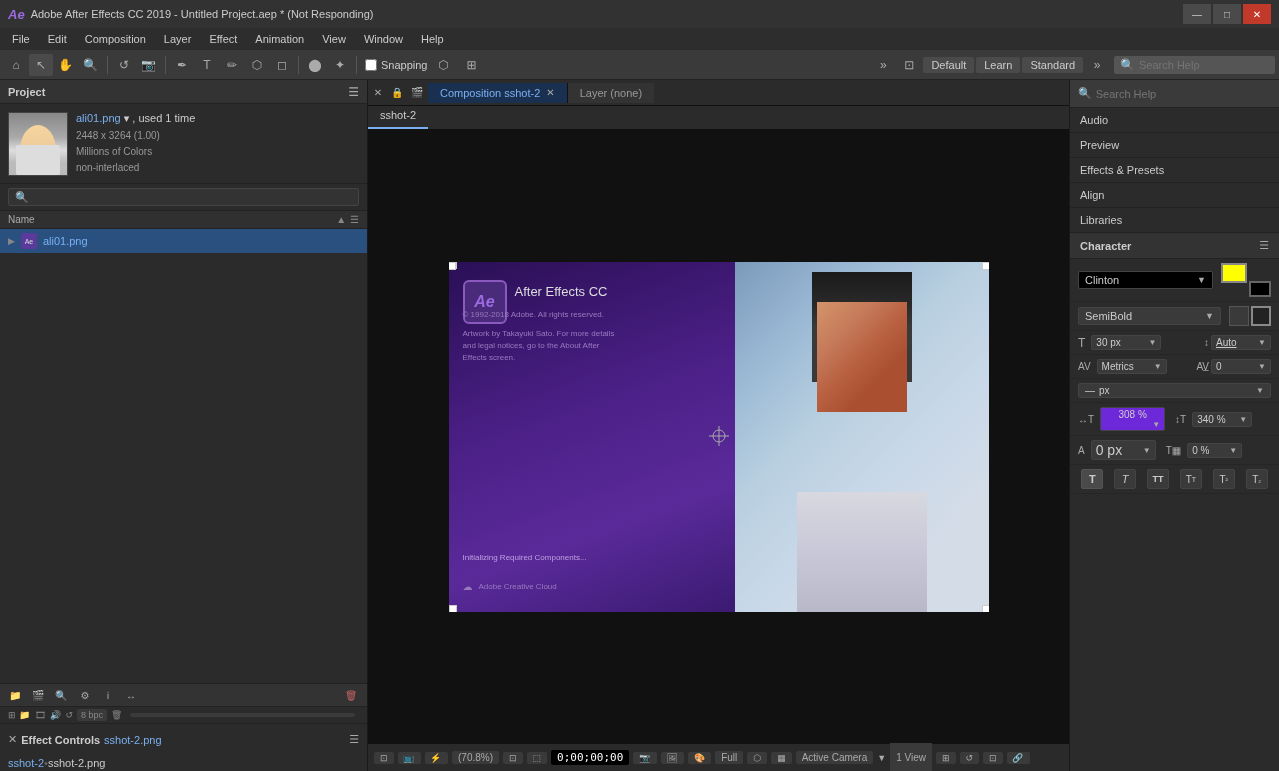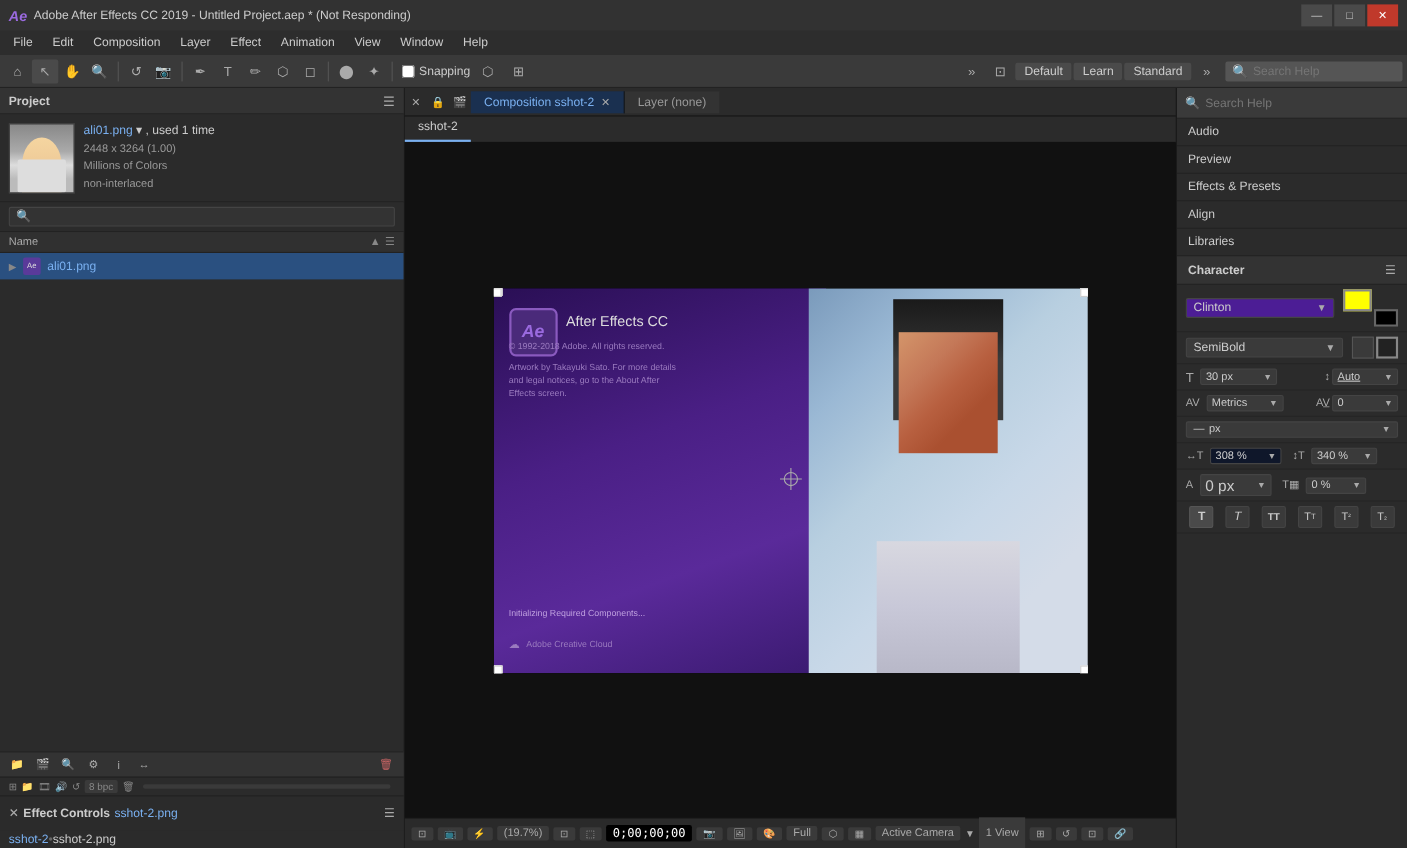--- a/index.html
+++ b/index.html
@@ -321,21 +321,21 @@
             <line x1="0" y1="10" x2="20" y2="10" stroke="#aaa" stroke-width="1"></line>
           </svg>
         </div>
       </div>
     </div>
 
     <div id="comp-bottom-bar">
       <div class="comp-bottom-btn" style="font-size:9px;">⊡</div>
       <div class="comp-bottom-btn" style="font-size:9px;">📺</div>
       <div class="comp-bottom-btn" style="font-size:9px;">⚡</div>
-      <div id="magnification" style="font-size:10px;background:#3a3a3a;padding:1px 6px;border-radius:2px;cursor:pointer;">(19.7%)</div>
+      <div id="magnification" style="font-size:10px;background:#3a3a3a;padding:1px 6px;border-radius:2px;cursor:pointer;">(70.8%)</div>
       <div class="comp-bottom-btn" style="font-size:9px;">⊡</div>
       <div class="comp-bottom-btn" style="font-size:9px;">⬚</div>
       <div id="timecode" style="font-family:monospace;font-size:11px;background:#000;padding:1px 6px;border-radius:2px;color:#fff;">0;00;00;00</div>
       <div class="comp-bottom-btn" style="font-size:9px;">📷</div>
       <div class="comp-bottom-btn" style="font-size:9px;">🖼</div>
       <div class="comp-bottom-btn" style="font-size:9px;">🎨</div>
       <div style="background:#3a3a3a;padding:1px 6px;border-radius:2px;cursor:pointer;font-size:10px;">Full</div>
       <div class="comp-bottom-btn" style="font-size:9px;">⬡</div>
       <div class="comp-bottom-btn" style="font-size:9px;">▦</div>
       <div style="background:#3a3a3a;padding:1px 6px;border-radius:2px;cursor:pointer;font-size:10px;">Active Camera</div>
@@ -361,21 +361,21 @@
     <div class="right-panel-item">Align</div>
     <div class="right-panel-item">Libraries</div>
 
     <div id="character-panel">
       <div id="character-header">
         <span id="character-title">Character</span>
         <span id="character-menu" style="margin-left:auto;color:#aaa;font-size:11px;">☰</span>
       </div>
 
       <div class="char-row">
-        <div class="char-dropdown" style="flex:1;background:#4c1d95;border:1px solid #444;color:#ccc;padding:2px 6px;font-size:11px;border-radius:2px;display:flex;align-items:center;justify-content:space-between;">
+        <div class="char-dropdown" style="flex:1;background:#000000;border:1px solid #444;color:#ccc;padding:2px 6px;font-size:11px;border-radius:2px;display:flex;align-items:center;justify-content:space-between;">
           <span>Clinton</span>
           <span style="color:#aaa;font-size:9px;">▼</span>
         </div>
 
         <div id="color-swatch-area" style="position:relative;width:50px;height:34px;margin-left:4px;">
           <div id="swatch-fg" style="position:absolute;top:0;left:0;width:26px;height:20px;border:2px solid #888;cursor:pointer;background:#ffff00;"></div>
           <div id="swatch-bg" style="position:absolute;bottom:0;right:0;width:22px;height:16px;border:2px solid #666;cursor:pointer;background:#000000;"></div>
         </div>
       </div>
 
@@ -424,21 +424,21 @@
       <div class="char-row" style="gap:2px;">
         <div style="flex:1;background:#3a3a3a;border:1px solid #444;border-radius:2px;padding:1px 6px;font-size:10px;color:#ccc;display:flex;align-items:center;gap:4px;">
           <span>—</span>
           <span>px</span>
           <span style="color:#aaa;font-size:8px;margin-left:auto;">▼</span>
         </div>
       </div>
 
       <div class="char-row" style="gap:6px;">
         <span style="font-size:10px;color:#aaa;">↔T</span>
-        <div style="display:flex;align-items:center;background:#0f172a;border:1px solid #444;border-radius:2px;padding:1px 4px;width:65px;">
+        <div style="display:flex;align-items:center;background:#6d28d9;border:1px solid #444;border-radius:2px;padding:1px 4px;width:65px;flex-direction:column;">
           <span style="color:#ccc;font-size:10px;">308 %</span>
           <span style="color:#aaa;font-size:8px;margin-left:auto;">▼</span>
         </div>
         <span style="font-size:10px;color:#aaa;margin-left:4px;">↕T</span>
         <div style="display:flex;align-items:center;background:#3a3a3a;border:1px solid #444;border-radius:2px;padding:1px 4px;width:60px;">
           <span style="color:#ccc;font-size:10px;">340 %</span>
           <span style="color:#aaa;font-size:8px;margin-left:auto;">▼</span>
         </div>
       </div>
 

